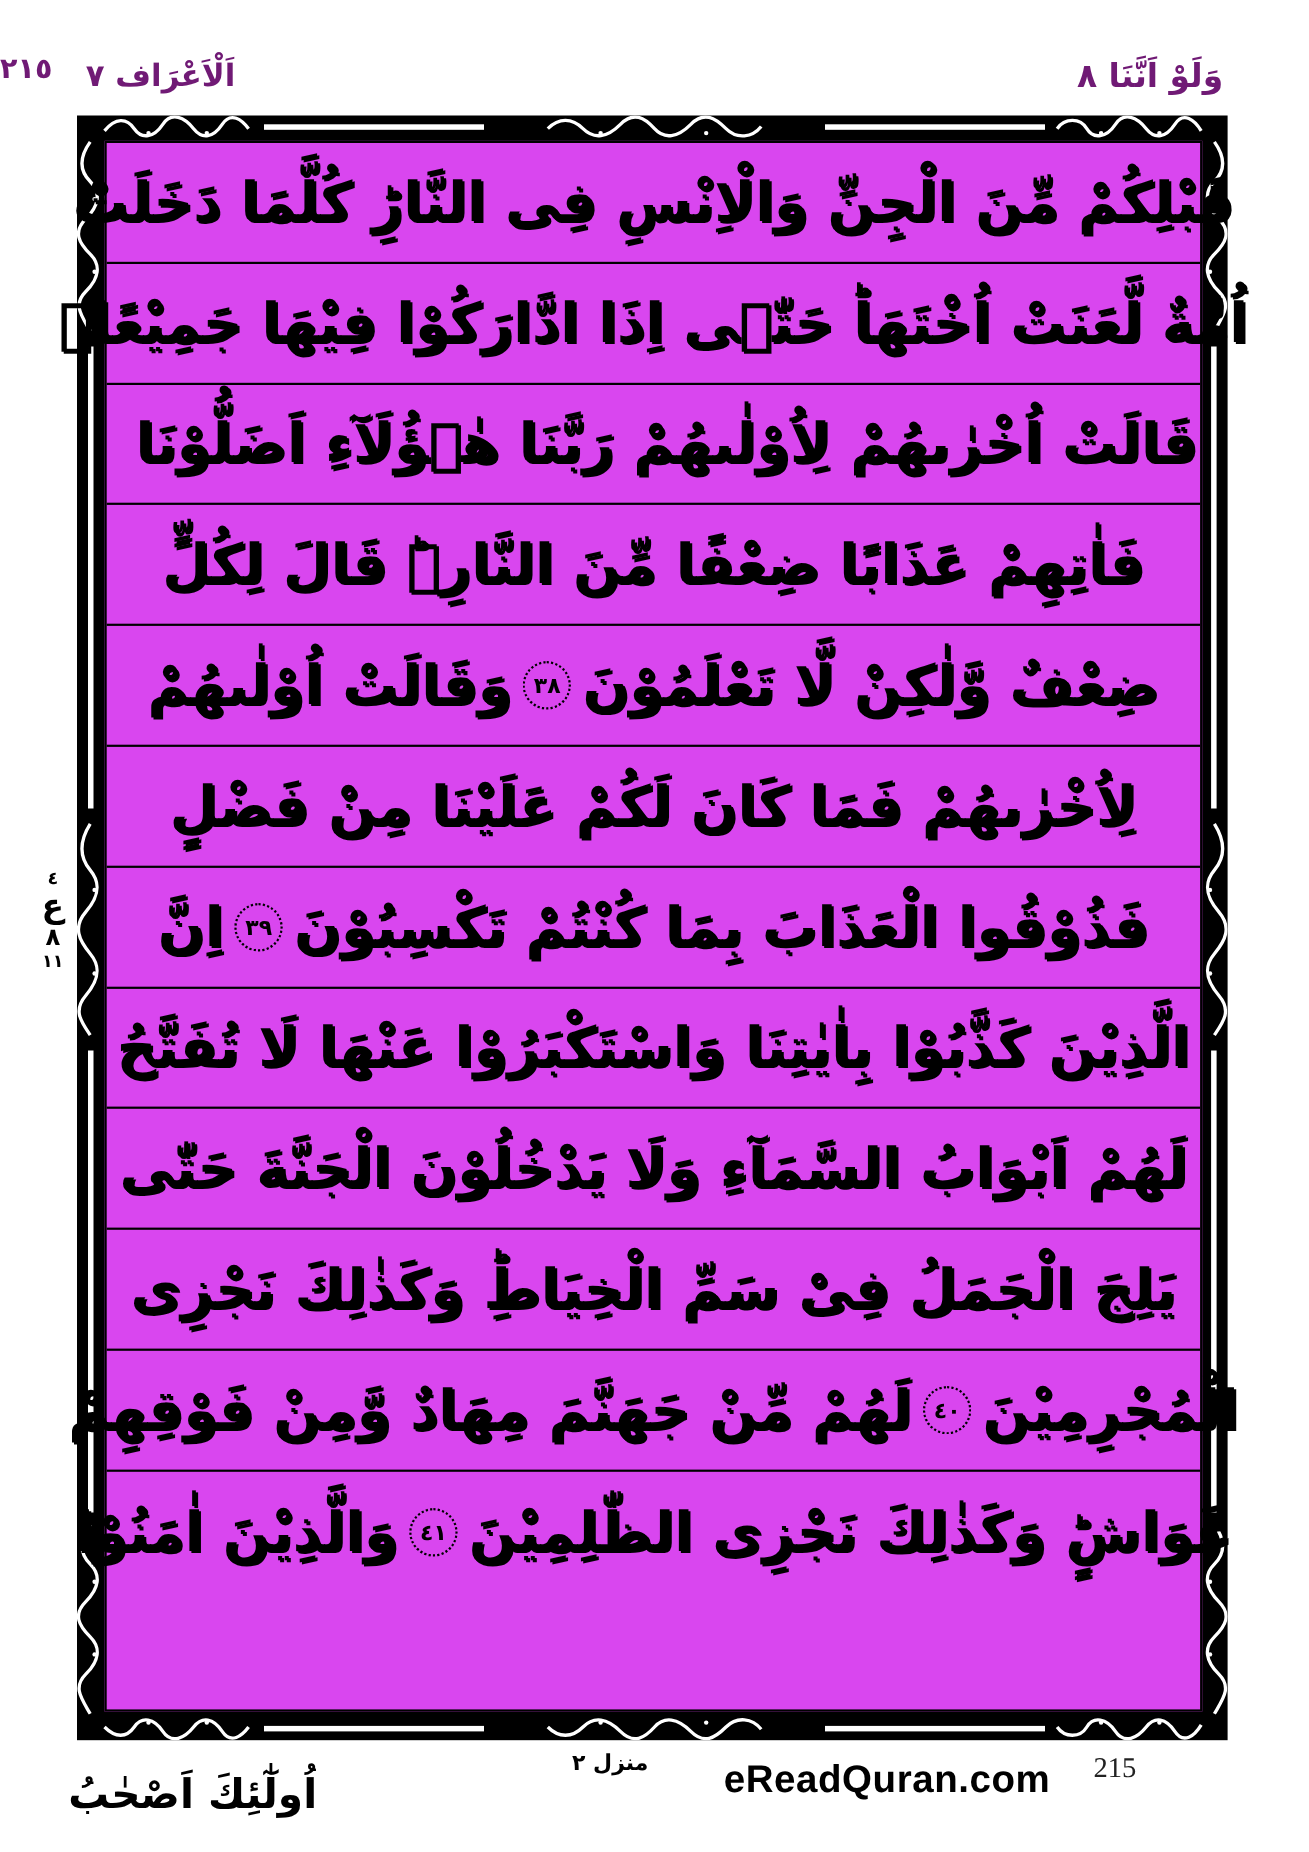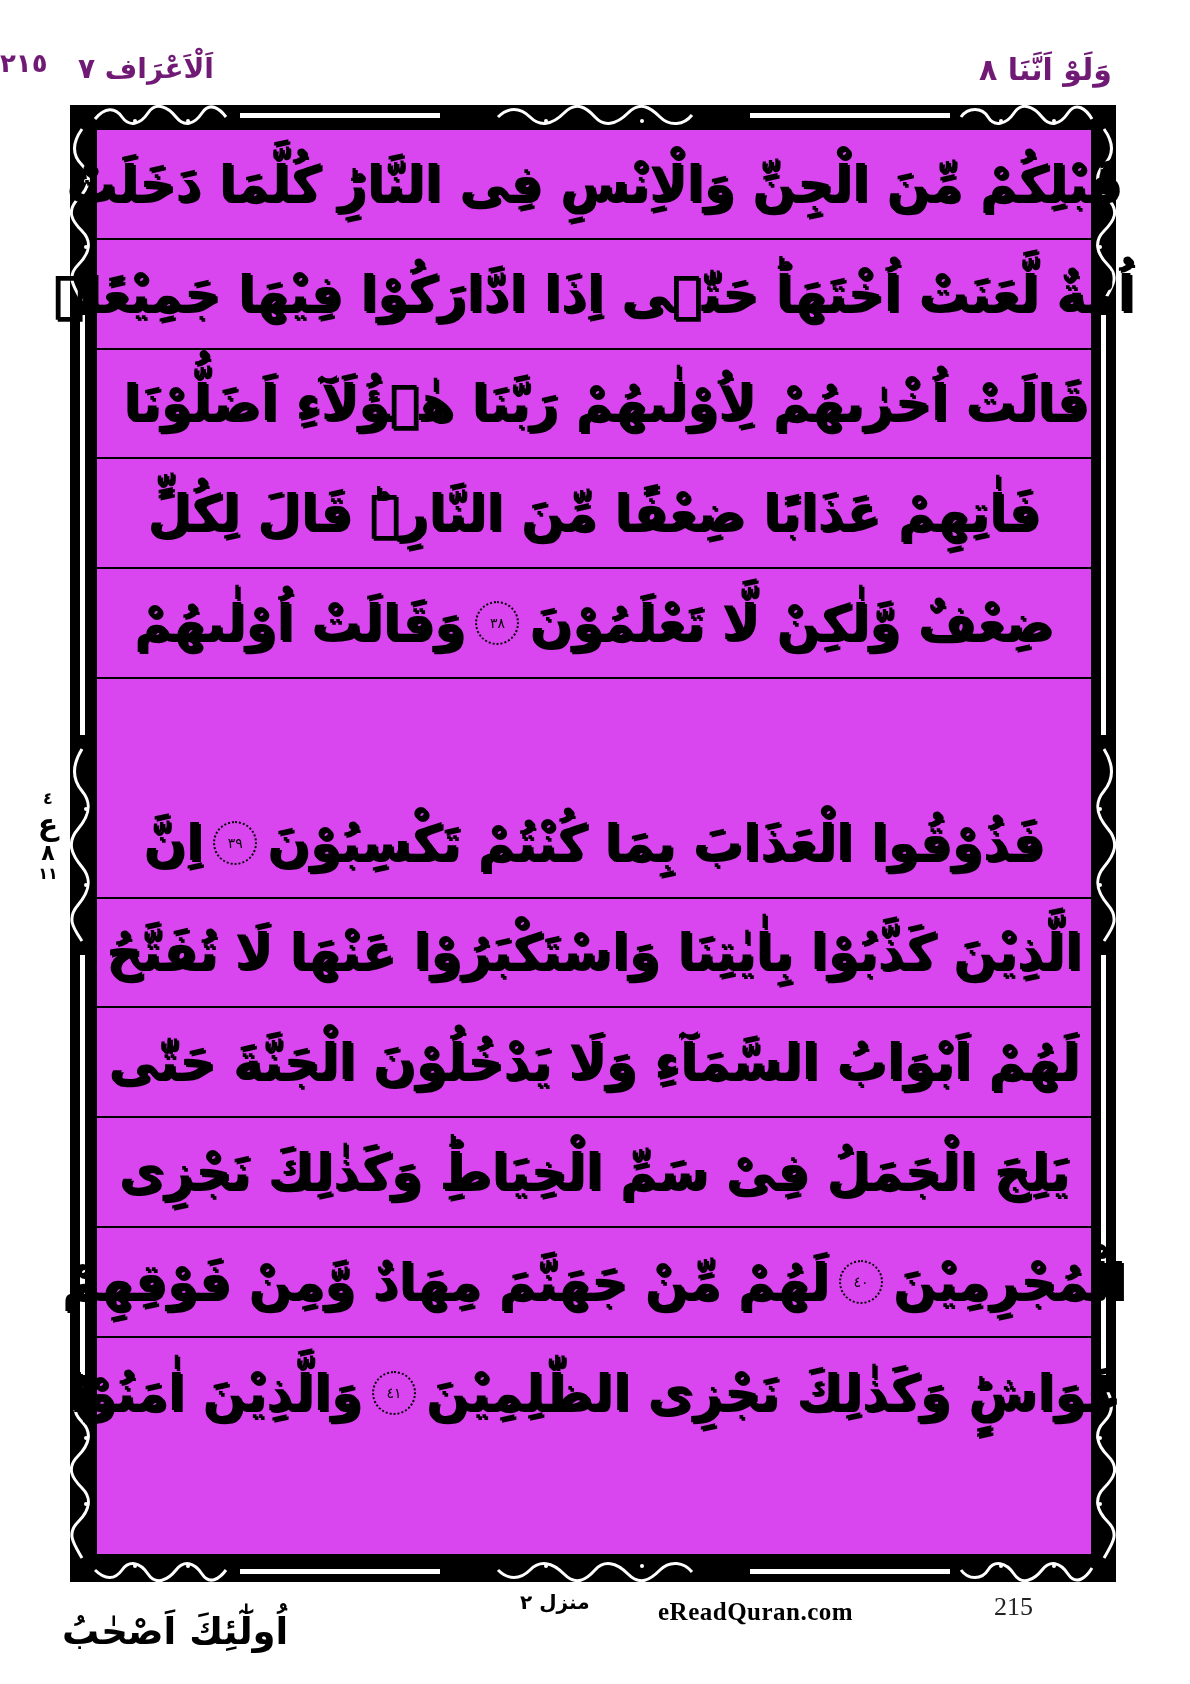--- a/index.html
+++ b/index.html
@@ -26,32 +26,32 @@
                  background:#d946ef; border:2px solid #000; box-sizing:border-box; }
   .line { position:absolute; left:0; right:0; height:109.8px; border-bottom:2px solid #000;
           box-sizing:border-box; display:flex; align-items:center; justify-content:center;
           direction:rtl; }
   .line:last-child { border-bottom:none; }
   .line-text { font-family:"DejaVu Sans", sans-serif; font-weight:bold; font-size:50px;
                white-space:nowrap; text-shadow:2px 2px 0 #000; letter-spacing:0px;
                display:inline-flex; align-items:center; gap:10px; }
   .ayah-mark { display:inline-flex; align-items:center; justify-content:center;
                width:40px; height:40px; border:2px dotted #000; border-radius:50%;
-               font-size:14px; font-weight:normal; text-shadow:none; flex:0 0 auto; }
+               font-size:20px; font-weight:bold; text-shadow:none; flex:0 0 auto; }
 
   
   .margin-mark { position:absolute; left:28px; top:790px; width:40px; text-align:center;
                  font-size:22px; font-weight:bold; line-height:1.1; direction:rtl; }
 
   
   .ftr { position:absolute; white-space:nowrap; }
   .ftr-left { left:62px; top:1610px; font-size:37px; font-weight:bold; direction:rtl; }
   .ftr-manzil { left:520px; top:1590px; font-size:20px; font-weight:bold; direction:rtl; }
-  .ftr-site { left:658px; top:1598px; font-size:25px; font-weight:bold;
-              font-family:Liberation Serif, serif; letter-spacing:0.5px; }
+  .ftr-site { left:658px; top:1598px; font-size:35px; font-weight:bold;
+              font-family:Liberation Sans, sans-serif; letter-spacing:0.5px; }
   .ftr-pagenum { left:994px; top:1592px; font-size:26px;
                  font-family:"Liberation Serif", serif; color:#222; }
 </style>
 </head>
 <body>
 
 <div class="hdr hdr-right">وَلَوْ اَنَّنَا ٨</div>
 <div class="hdr hdr-center">٢١٥</div>
 <div class="hdr hdr-left">اَلْاَعْرَاف ٧</div>
 
@@ -166,20 +166,23 @@
   </div>
   <div class="line" style="top:329.4px;">
     <span class="line-text">فَاٰتِهِمْ عَذَابًا ضِعْفًا مِّنَ النَّارِ۬ؕ قَالَ لِكُلٍّ</span>
   </div>
   <div class="line" style="top:439.2px;">
     <span class="line-text">
       <span>ضِعْفٌ وَّلٰكِنْ لَّا تَعْلَمُوْنَ</span>
       <span class="ayah-mark">٣٨</span>
       <span>وَقَالَتْ اُوْلٰىهُمْ</span>
     </span>
+  </div>
+  <div class="line" style="top:549px;">
+    <span class="line-text">لِاُخْرٰىهُمْ فَمَا كَانَ لَكُمْ عَلَیْنَا مِنْ فَضْلٍ</span>
   </div>
   <div class="line" style="top:658.8px;">
     <span class="line-text">
       <span>فَذُوْقُوا الْعَذَابَ بِمَا كُنْتُمْ تَكْسِبُوْنَ</span>
       <span class="ayah-mark">٣٩</span>
       <span>اِنَّ</span>
     </span>
   </div>
   <div class="line" style="top:768.6px;">
     <span class="line-text">الَّذِیْنَ كَذَّبُوْا بِاٰیٰتِنَا وَاسْتَكْبَرُوْا عَنْهَا لَا تُفَتَّحُ</span>

